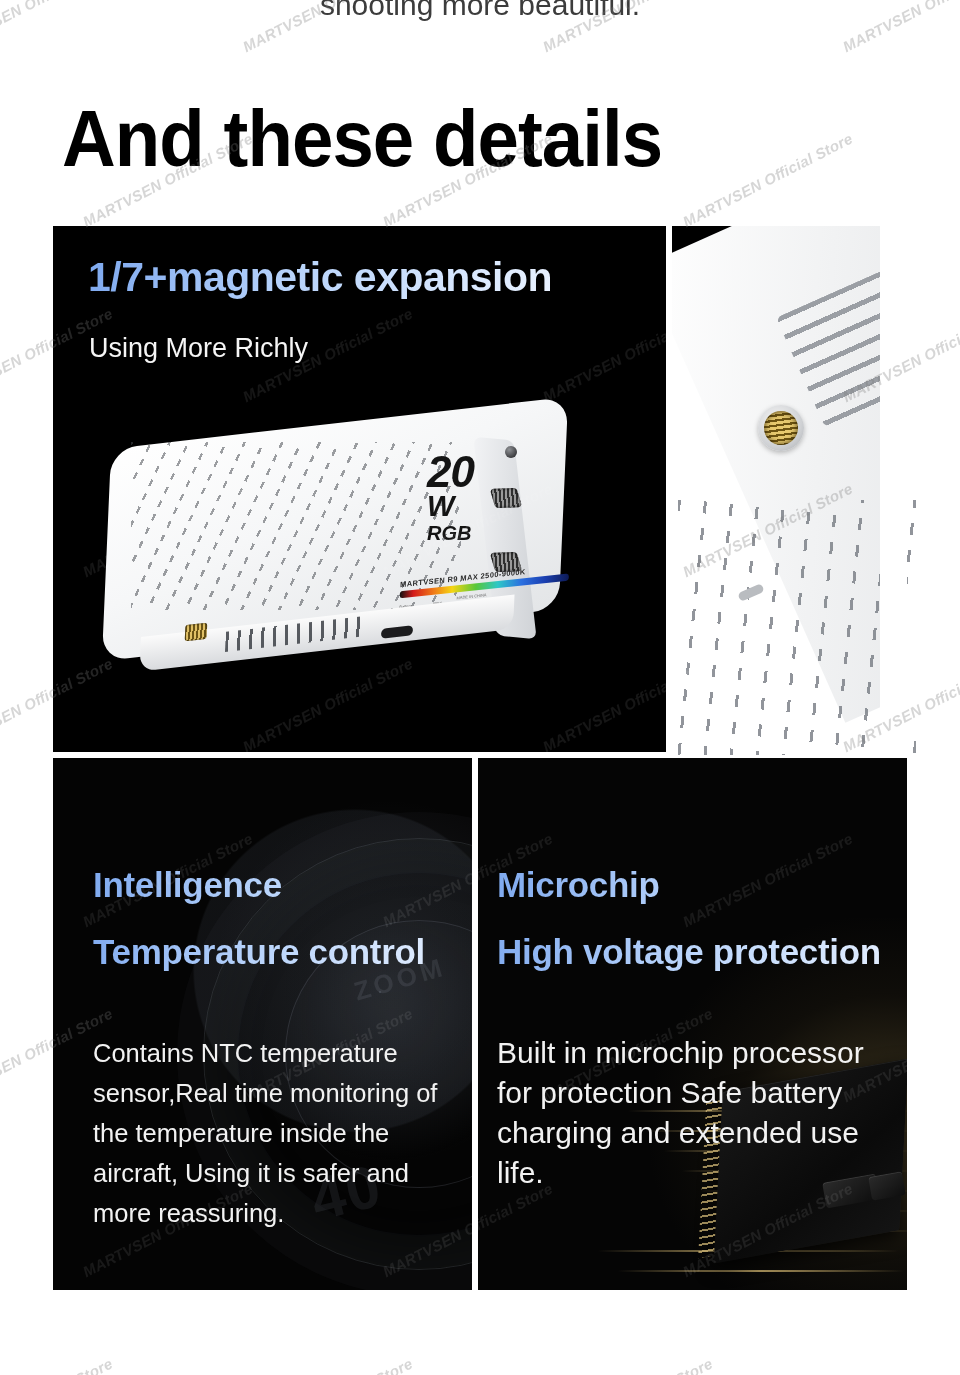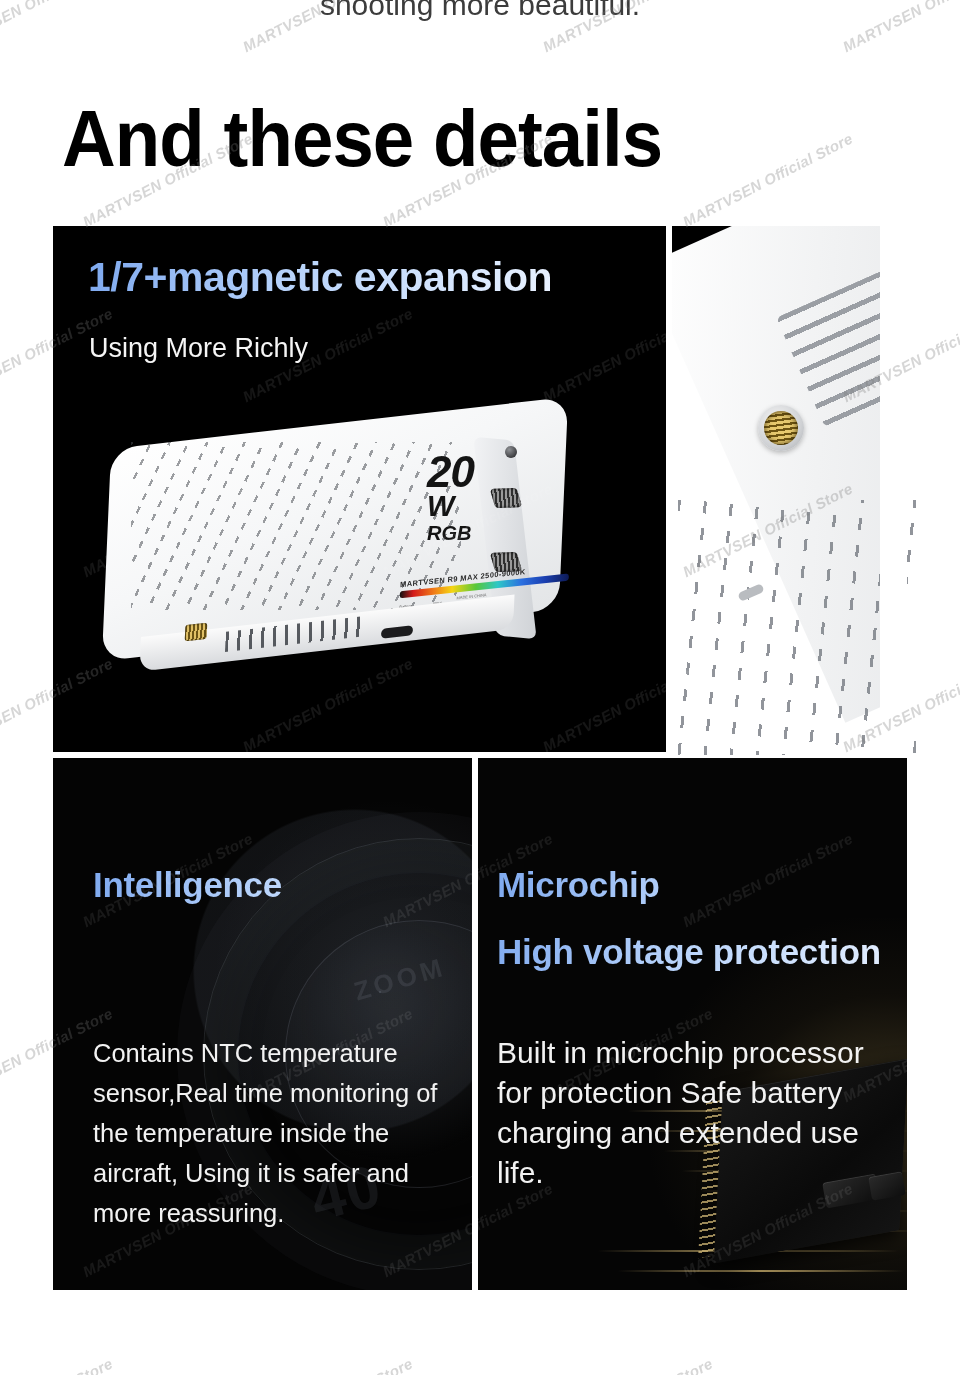--- a/index.html
+++ b/index.html
@@ -367,20 +367,21 @@
 <div id="closeup-perf"></div>
 <div id="closeup-side"></div>
 
 <section class="card" id="card-temp">
   <div id="temp-bg"></div>
   <div id="temp-lens-text">ZOOM</div>
   <div id="temp-lens-num">40</div>
 
   <div class="card-heading" id="temp-heading">
     <span>Intelligence</span>
+    <span>Temperature control</span>
   </div>
 
   <p class="card-body" id="temp-body">Contains NTC temperature sensor,Real time monitoring of the temperature inside the aircraft, Using it is safer and more reassuring.</p>
 </section>
 
 <section class="card" id="card-chip">
   <div id="chip-bg">
     <div class="pcb-glow"></div>
     <div class="trace" style="left:150px;  top:352px; width:290px;"></div>
     <div class="trace" style="left:168px;  top:372px; width:270px;"></div>

